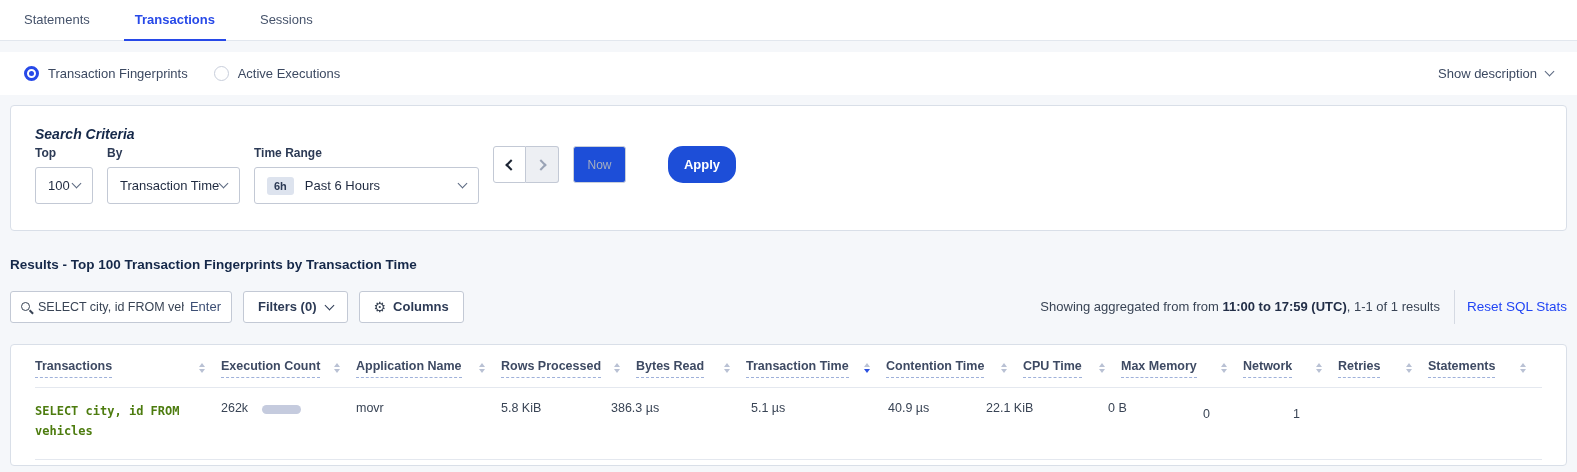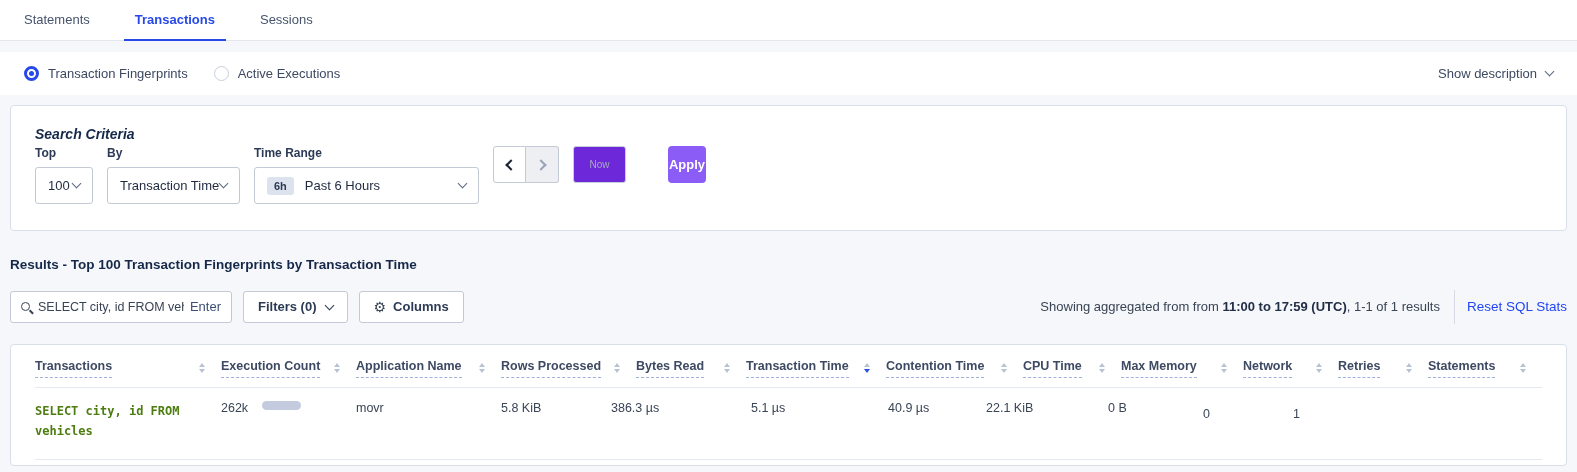--- a/index.html
+++ b/index.html
@@ -37,22 +37,22 @@
   .badge-6h { background:#dde3ee; color:#2c3a55; font-size:11px; font-weight:bold; border-radius:3px; padding:3px 7px; margin-right:11px; }
   .sel-time .sel-value { margin-right:8px; }
 
   .arrow-group { display:flex; margin-right:14px; }
   .arrow-btn { width:33px; height:37px; background:#fff; border:1px solid #c3c9d5; display:flex; align-items:center; justify-content:center; cursor:pointer; }
   .arrow-btn.left { border-radius:3px 0 0 3px; }
   .arrow-btn.right { border-radius:0 3px 3px 0; border-left:none; background:#edeff3; cursor:default; }
   .ang { width:8px; height:8px; border-left:2.4px solid #1c2433; border-bottom:2.4px solid #1c2433; }
   .ang.l { transform:rotate(45deg); margin-left:3px; }
   .ang.r { transform:rotate(-135deg); border-color:#9aa3b5; margin-right:3px; }
-  .now-btn { width:53px; height:37px; background:#6d28d9; border:1px solid #c9cfda; border-radius:3px; font-size:10px; color:#a5aec0; margin-right:42px; font-family:inherit; cursor:pointer; }
-  .apply-btn { width:38px; height:37px; background:#8b5cf6; color:#fff; border:none; border-radius:4px; font-size:13px; font-weight:bold; font-family:inherit; cursor:pointer; }
+  .now-btn { width:53px; height:37px; background:#1d4ed8; border:1px solid #c9cfda; border-radius:3px; font-size:12px; color:#a5aec0; margin-right:42px; font-family:inherit; cursor:pointer; }
+  .apply-btn { width:68px; height:37px; background:#1d4ed8; color:#fff; border:none; border-radius:15px; font-size:13px; font-weight:bold; font-family:inherit; cursor:pointer; }
 
   
   .results-title { margin:26px 0 0 10px; font-size:13.5px; font-weight:bold; color:#152849; }
   .controls-row { margin:18px 10px 0; display:flex; align-items:center; height:33px; }
   .search-box { width:222px; height:32px; background:#fff; border:1px solid #c3c9d5; border-radius:3px; display:flex; align-items:center; padding:0 10px; }
   .mag { width:9px; height:9px; border:1.6px solid #394455; border-radius:50%; position:relative; flex:none; margin-right:8px; }
   .mag::after { content:""; position:absolute; width:5px; height:1.6px; background:#394455; transform:rotate(45deg); left:7px; top:8px; }
   .search-box input { border:none; outline:none; flex:1; min-width:0; font-size:12.5px; color:#394455; font-family:inherit; background:transparent; }
   .enter-hint { font-size:13px; color:#3d4f75; margin-left:6px; flex:none; }
   .btn { height:32px; background:#fff; border:1px solid #c3c9d5; border-radius:3px; display:flex; align-items:center; font-size:13px; font-weight:bold; color:#2c3a55; padding:0 14px; margin-left:11px; font-family:inherit; cursor:pointer; }
@@ -72,21 +72,21 @@
   .tri-up { width:0; height:0; border-left:3.5px solid transparent; border-right:3.5px solid transparent; border-bottom:4.5px solid #b9c1d4; }
   .tri-down { width:0; height:0; border-left:3.5px solid transparent; border-right:3.5px solid transparent; border-top:4.5px solid #b9c1d4; margin-top:2.5px; }
   .th.sorted-desc .tri-down { border-top-color:#2b50e0; }
   .tdivider { height:1px; background:#e4e8ef; margin:0 24px; }
   .trow { display:flex; align-items:flex-start; padding:13px 24px 0; height:71px; }
   .td { font-size:12.5px; color:#394455; padding-right:16px; }
   .c0{width:186px;flex:none}.c1{width:135px;flex:none}.c2{width:145px;flex:none}.c3{width:135px;flex:none}
   .c4{width:110px;flex:none}.c5{width:140px;flex:none}.c6{width:137px;flex:none}.c7{width:98px;flex:none}
   .c8{width:122px;flex:none}.c9{width:95px;flex:none}.c10{width:90px;flex:none}.c11{flex:1}
   .sql-link { font-family:"DejaVu Sans Mono", monospace; font-size:12px; font-weight:bold; color:#4d7c0f; line-height:20px; max-width:160px; cursor:pointer; }
-  .exec-cell { display:flex; align-items:flex-start; }
+  .exec-cell { display:flex; align-items:flex-end; }
   .exec-cell .exec-val { margin-right:14px; }
   .bar-track { position:relative; height:10px; width:90px; }
   .gbar { position:absolute; left:0; top:0; height:9px; border-radius:5px; background:#c5cbde; }
   .bline { position:absolute; top:3px; height:3px; background:#2d52e4; border-radius:1px; }
   .metric-val { display:block; margin-bottom:7px; }
   .plain-low { margin-top:6px; }
 </style>
 </head>
 <body>
 

